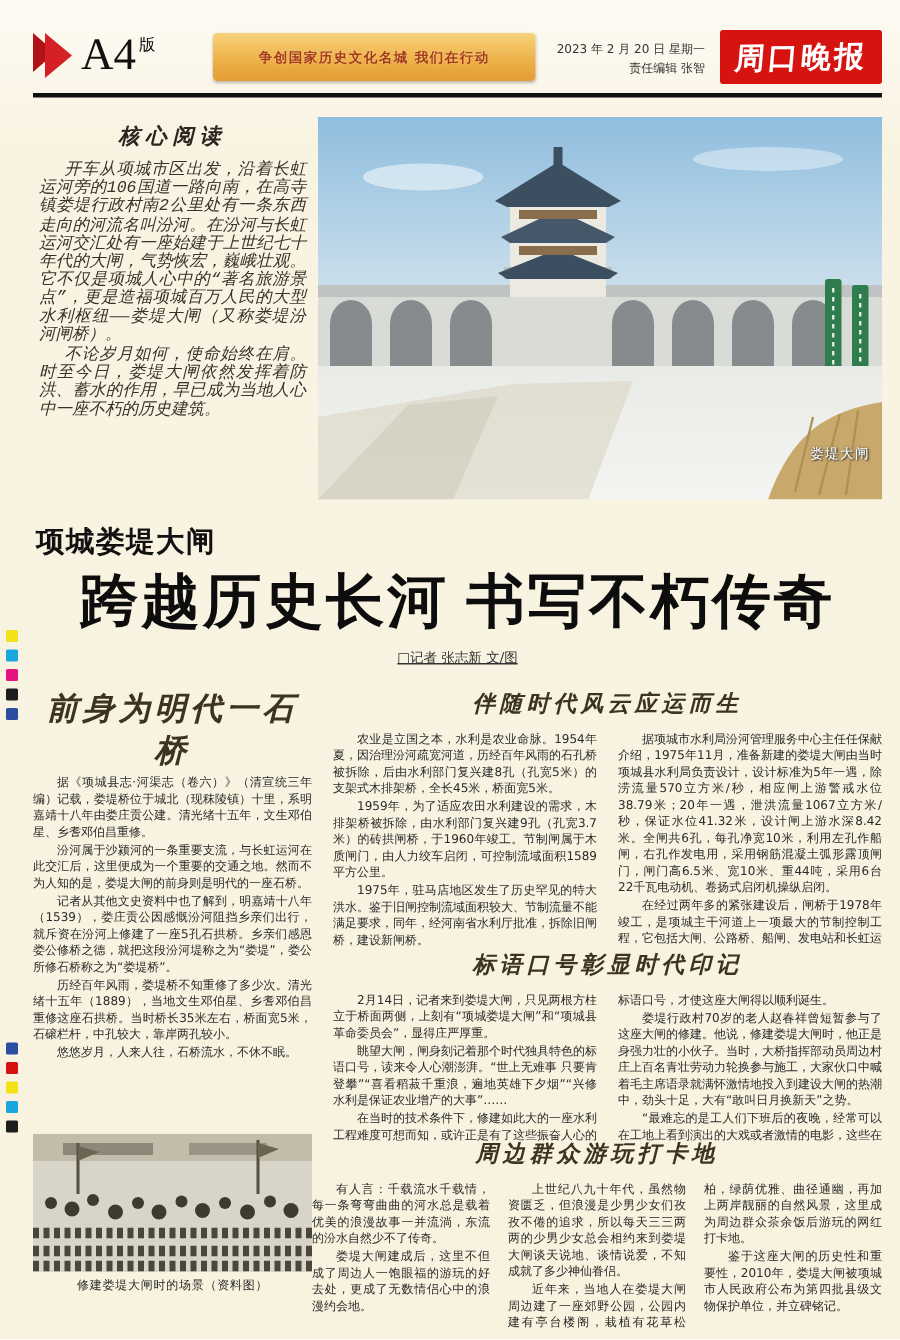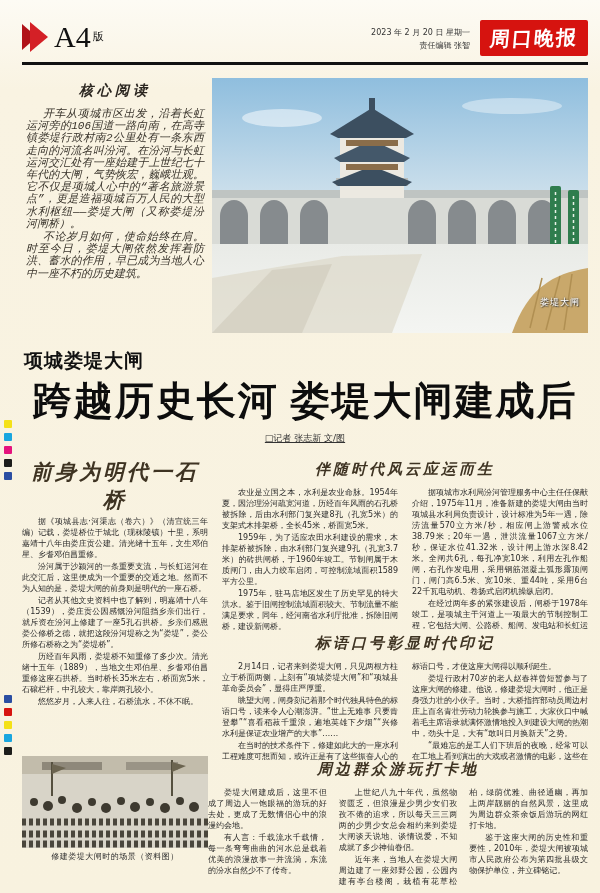--- a/index.html
+++ b/index.html
@@ -4,21 +4,21 @@
 <style>
   * { margin:0; padding:0; box-sizing:border-box; }
   html,body { background:#ffffff; }
   .page {
     position:relative; width:600px; height:893px; margin:0 auto;
     background:linear-gradient(180deg,#fdfbf4 0%, #f9f3e2 10%, #f8f2df 100%);
     font-family:"DejaVu Sans", sans-serif; color:#222; overflow:hidden;
   }
   
   .header { position:absolute; left:22px; top:20px; width:566px; height:40px; }
-  .edition { position:absolute; left:0; top:2px; display:flex; align-items:center; }
+  .edition { position:absolute; left:0; top:2px; display:flex; align-items:flex-start; }
   .chev { display:inline-block; clip-path:polygon(0 0,100% 50%,0 100%); }
   .chev1 { width:15px; height:26px; background:#b01218; margin-right:-7px; }
   .chev2 { width:18px; height:30px; background:#d42026; margin-right:6px; }
   .edition-no { font-family:"Liberation Serif", serif; font-size:30px; line-height:30px; color:#111; }
   .edition-suffix { font-size:11px; margin-left:2px; color:#111; padding-bottom:2px; }
   .banner {
     position:absolute; left:120px; top:2px; width:215px; height:32px;
     background:linear-gradient(180deg,#f7d27c 0%, #eeb24a 55%, #e39d33 100%);
     border-radius:3px; display:flex; align-items:center; justify-content:center;
     box-shadow:0 1px 2px rgba(0,0,0,.25);
@@ -109,20 +109,23 @@
 <body>
 
 <div class="page">
 
   <div class="header">
     <div class="edition">
       <span class="chev chev1"></span>
       <span class="chev chev2"></span>
       <span class="edition-no">A4</span>
       <span class="edition-suffix">版</span>
+    </div>
+    <div class="banner">
+      <span>争创国家历史文化名城 我们在行动</span>
     </div>
     <div class="dateblock">
       <div>2023 年 2 月 20 日  星期一</div>
       <div>责任编辑 张智</div>
     </div>
     <div class="masthead">
       <span>周口晚报</span>
     </div>
   </div>
   <div class="rule"></div>
@@ -206,21 +209,21 @@
       <g stroke="#b08f52" stroke-width="1.5">
         <line x1="318" y1="250" x2="330" y2="200"></line>
         <line x1="334" y1="252" x2="348" y2="198"></line>
         <line x1="352" y1="252" x2="360" y2="196"></line>
       </g>
     </svg>
     <div class="photo-caption">娄堤大闸</div>
   </div>
 
   <div class="kicker">项城娄堤大闸</div>
-  <div class="headline">跨越历史长河  娄堤大闸建成后</div>
+  <div class="headline">跨越历史长河  书写不朽传奇</div>
   <div class="byline">□记者 张志新 文/图</div>
 
   <div class="sec1">
     <div class="sec-title">前身为明代一石桥</div>
     <div class="bodytext">
       <p>据《项城县志·河渠志（卷六）》（清宣统三年编）记载，娄堤桥位于城北（现秣陵镇）十里，系明嘉靖十八年由娄庄贡公建。清光绪十五年，文生邓伯星、乡耆邓伯昌重修。</p>
       <p>汾河属于沙颍河的一条重要支流，与长虹运河在此交汇后，这里便成为一个重要的交通之地。然而不为人知的是，娄堤大闸的前身则是明代的一座石桥。</p>
       <p>记者从其他文史资料中也了解到，明嘉靖十八年（1539），娄庄贡公因感慨汾河阻挡乡亲们出行，就斥资在汾河上修建了一座5孔石拱桥。乡亲们感恩娄公修桥之德，就把这段汾河堤称之为“娄堤”，娄公所修石桥称之为“娄堤桥”。</p>
       <p>历经百年风雨，娄堤桥不知重修了多少次。清光绪十五年（1889），当地文生邓伯星、乡耆邓伯昌重修这座石拱桥。当时桥长35米左右，桥面宽5米，石磙栏杆，中孔较大，靠岸两孔较小。</p>
       <p>悠悠岁月，人来人往，石桥流水，不休不眠。</p>
@@ -245,22 +248,22 @@
       <p>眺望大闸，闸身刻记着那个时代独具特色的标语口号，读来令人心潮澎湃。“世上无难事 只要肯登攀”“喜看稻菽千重浪，遍地英雄下夕烟”“兴修水利是保证农业增产的大事”……</p>
       <p>在当时的技术条件下，修建如此大的一座水利工程难度可想而知，或许正是有了这些振奋人心的标语口号，才使这座大闸得以顺利诞生。</p>
       <p>娄堤行政村70岁的老人赵春祥曾短暂参与了这座大闸的修建。他说，修建娄堤大闸时，他正是身强力壮的小伙子。当时，大桥指挥部动员周边村庄上百名青壮劳动力轮换参与施工，大家伙口中喊着毛主席语录就满怀激情地投入到建设大闸的热潮中，劲头十足，大有“敢叫日月换新天”之势。</p>
       <p>“最难忘的是工人们下班后的夜晚，经常可以在工地上看到演出的大戏或者激情的电影，这些在当时鲜见的娱乐活动很快驱散了工人一天的疲劳，给人们带来无数美好的回忆。”赵春祥说。</p>
     </div>
   </div>
 
   <div class="sec4">
     <div class="sec-title">周边群众游玩打卡地</div>
     <div class="bodytext">
+      <p>有人言：千载流水千载情，每一条弯弯曲曲的河水总是载着优美的浪漫故事一并流淌，东流的汾水自然少不了传奇。</p>
       <p>娄堤大闸建成后，这里不但成了周边人一饱眼福的游玩的好去处，更成了无数情侣心中的浪漫约会地。</p>
-      <p>有人言：千载流水千载情，每一条弯弯曲曲的河水总是载着优美的浪漫故事一并流淌，东流的汾水自然少不了传奇。</p>
       <p>上世纪八九十年代，虽然物资匮乏，但浪漫是少男少女们孜孜不倦的追求，所以每天三三两两的少男少女总会相约来到娄堤大闸谈天说地、谈情说爱，不知成就了多少神仙眷侣。</p>
       <p>近年来，当地人在娄堤大闸周边建了一座郊野公园，公园内建有亭台楼阁，栽植有花草松柏，绿荫优雅、曲径通幽，再加上两岸靓丽的自然风景，这里成为周边群众茶余饭后游玩的网红打卡地。</p>
       <p>鉴于这座大闸的历史性和重要性，2010年，娄堤大闸被项城市人民政府公布为第四批县级文物保护单位，并立碑铭记。</p>
 
     </div>
   </div>
 
   <div class="archive">
     <div class="frame">
       <svg viewBox="0 0 186 92" preserveAspectRatio="none">

